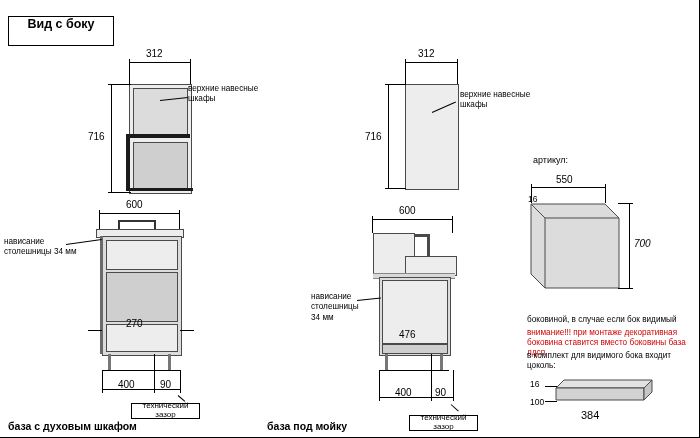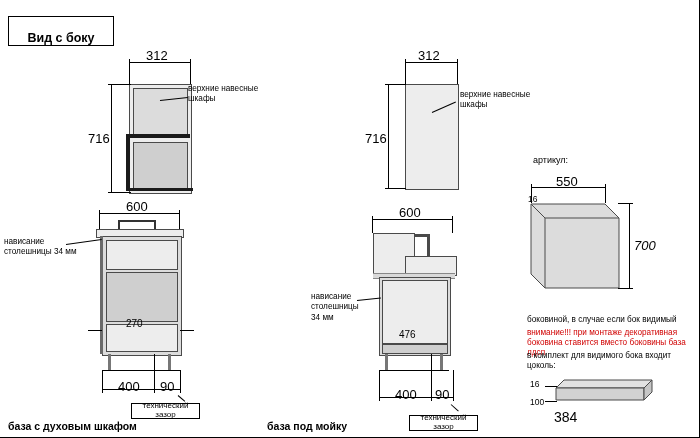--- a/index.html
+++ b/index.html
@@ -17,21 +17,21 @@
     background: #ffffff;
     overflow: hidden;
   }
   .abs { position: absolute; }
 
   
   .title-box {
     left: 8px; top: 16px;
     width: 104px; height: 28px;
     border: 1px solid #000;
-    display: flex; align-items: flex-end; justify-content: center;
+    display: flex; align-items: flex-start; justify-content: center;
     font-size: 12.5px; font-weight: bold; color: #000;
     background: #fff;
   }
 
   
   .dimline {
     background: #000;
   }
   .dimline.h { height: 1px; }
   .dimline.v { width: 1px; }
@@ -41,21 +41,21 @@
 
   .tick {
     position: absolute;
     width: 7px; height: 1px;
     background: #000;
   }
   .tick.v { width: 1px; height: 7px; }
 
   .dimtext {
     position: absolute;
-    font-size: 13px;
+    font-size: 10px;
     color: #000;
     white-space: nowrap;
   }
   .note {
     position: absolute;
     font-size: 8.2px;
     color: #000;
     line-height: 1.25;
     white-space: pre-line;
   }
@@ -295,20 +295,20 @@
   <div class="note red" style="left:527px; top:338px;">боковина ставится вместо боковины база лдсп</div>
   <div class="note" style="left:527px; top:351px;">в комплект для видимого бока входит цоколь:</div>
 
   <svg class="abs" style="left:548px; top:378px;" width="110" height="34">
     <polygon points="8,10 96,10 104,2 16,2" fill="#e2e2e2" stroke="#4a4a4a" stroke-width="1"></polygon>
     <polygon points="8,10 96,10 96,22 8,22" fill="#d2d2d2" stroke="#4a4a4a" stroke-width="1"></polygon>
     <polygon points="96,10 104,2 104,14 96,22" fill="#c6c6c6" stroke="#4a4a4a" stroke-width="1"></polygon>
   </svg>
   <div class="dimtext" style="left:530px; top:379px; font-size:8.5px;">16</div>
   <div class="dimtext" style="left:530px; top:397px; font-size:8.5px;">100</div>
-  <div class="dimtext" style="left:554px; top:409px; font-size:14px;">384</div>
+  <div class="dimtext" style="left:581px; top:409px; font-size:11px;">384</div>
   <div class="extline h abs" style="left:545px; top:386px; width:12px;"></div>
   <div class="extline h abs" style="left:545px; top:401px; width:12px;"></div>
 
   <div class="bottomrule"></div>
   <div class="vrule" style="left:699px;"></div>
 
 </div>
 
 </body></html>

